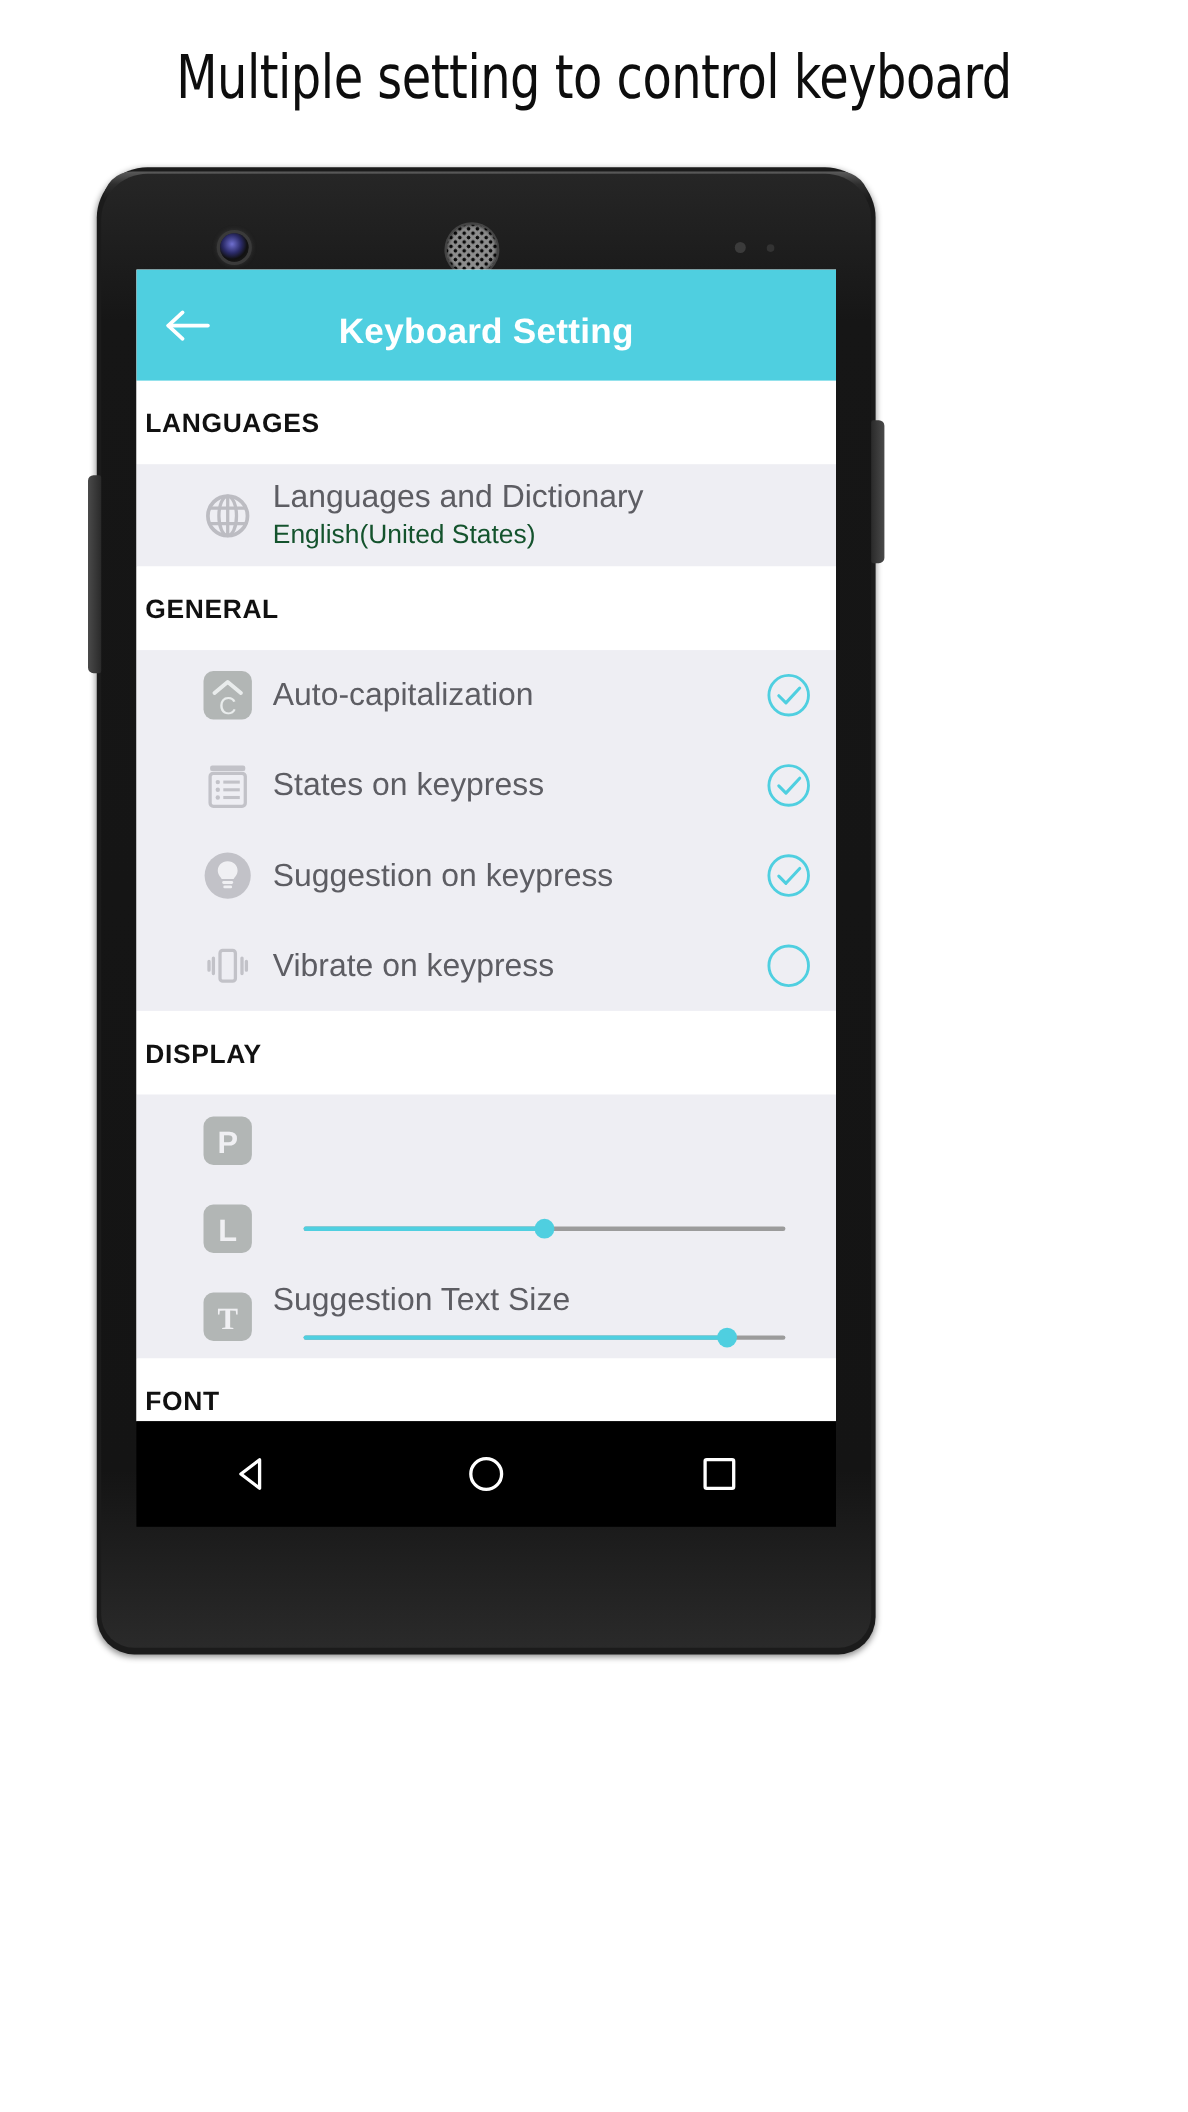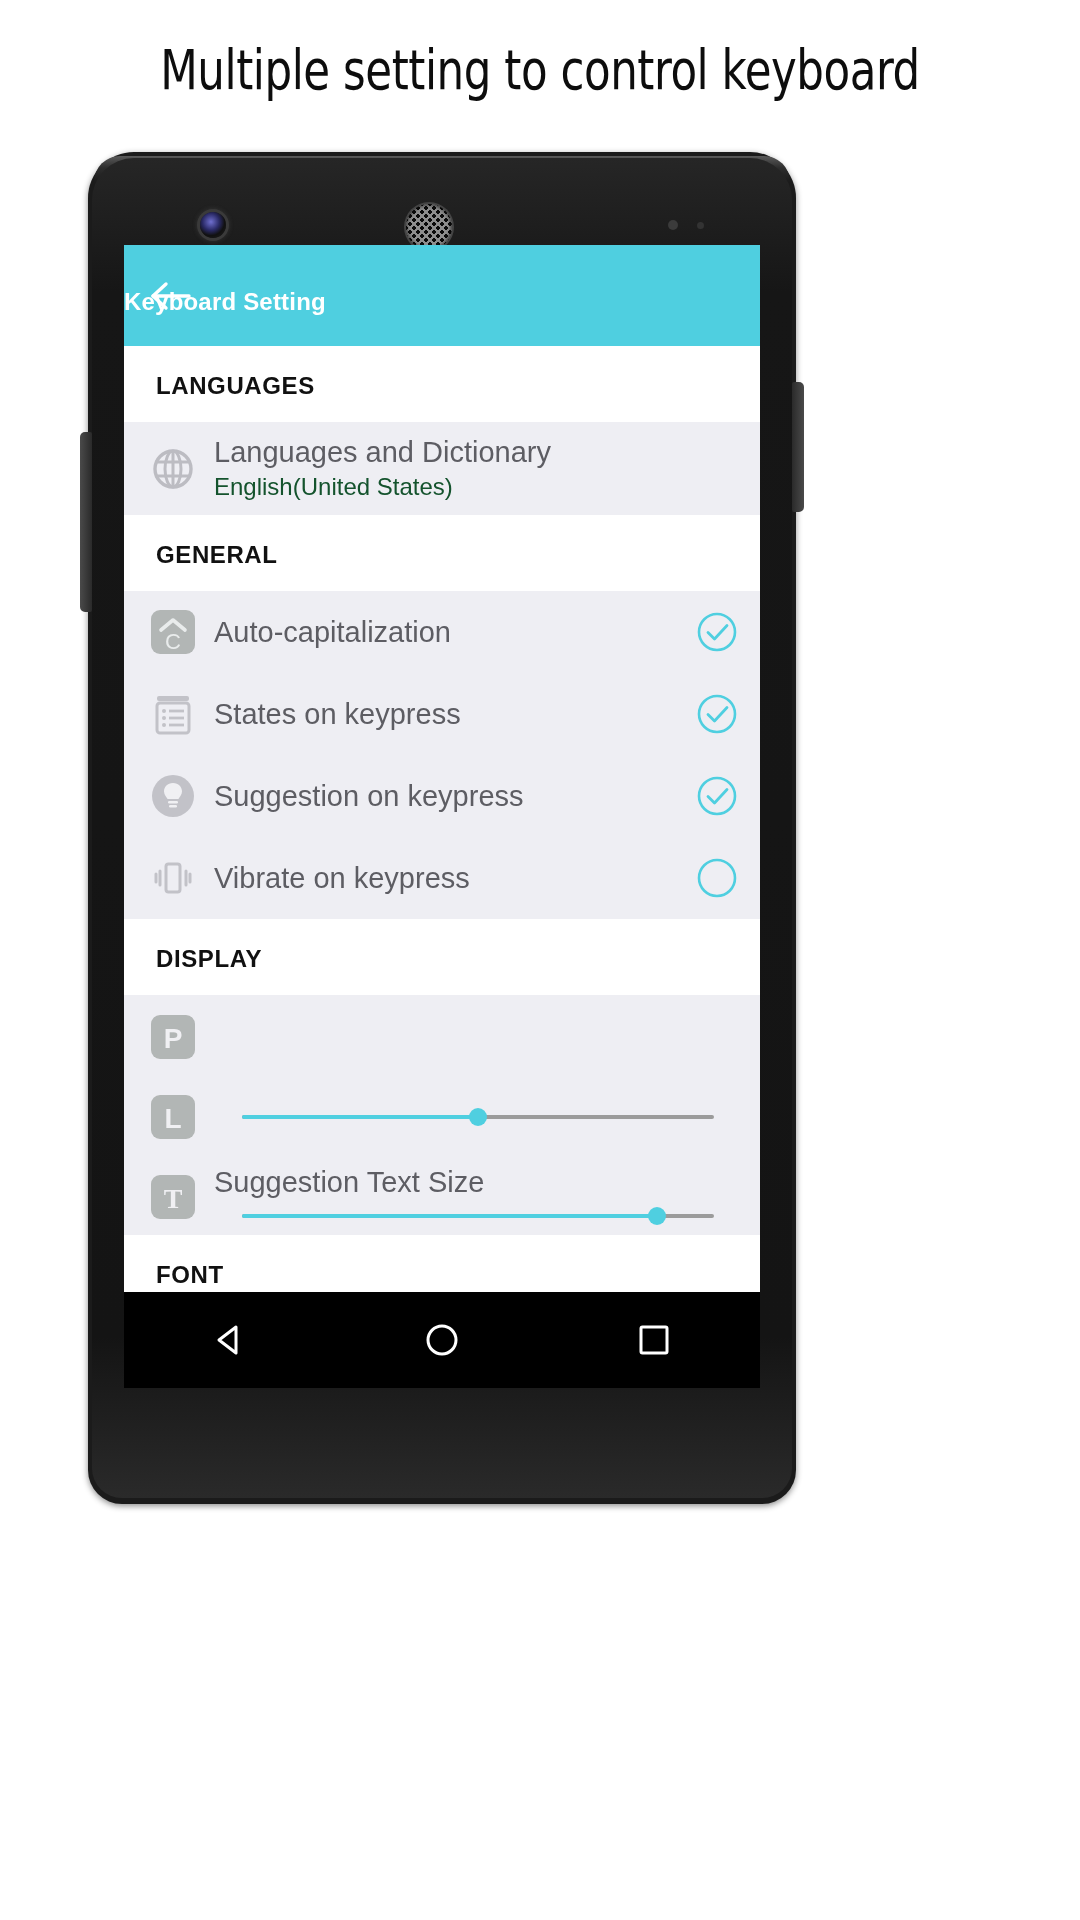--- a/index.html
+++ b/index.html
@@ -73,36 +73,36 @@
   .appbar{
     height:101px; background:#4fcfe0; position:relative;
     display:flex; align-items:center;
   }
   .back-arrow{
     position:absolute; left:24px; top:50%; transform:translateY(-50%);
     width:46px; height:46px; display:flex; align-items:center; justify-content:center;
     cursor:pointer;
   }
   .appbar-title{
-    width:100%; text-align:left; color:#ffffff;
-    font-size:24px; font-weight:700; letter-spacing:0.2px;margin-top:12px;
+    width:100%; text-align:center; color:#ffffff;
+    font-size:32px; font-weight:700; letter-spacing:0.2px;margin-top:12px;
   }
 
   .section-head{
     background:#ffffff; color:#111; font-weight:700;
     font-size:24px; letter-spacing:0.6px;
-    padding:26px 0 22px 32px;
+    padding:26px 0 22px 8px;
   }
 
   .group{ background:#eeeef3; }
 
   .row{
     display:flex; align-items:center;
     padding:14px 20px 14px 22px;
-    min-height:80px; position:relative;
+    min-height:80px; position:relative;margin-left:34px;
   }
   .row .ico{
     width:54px; height:54px; flex:0 0 54px;
     display:flex; align-items:center; justify-content:center;
     margin-right:14px;
   }
   .row .txt{ flex:1 1 auto; min-width:0; }
   .row .title{
     font-size:29px; color:#5d5d63; font-weight:400; line-height:1.15;
     white-space:nowrap;

